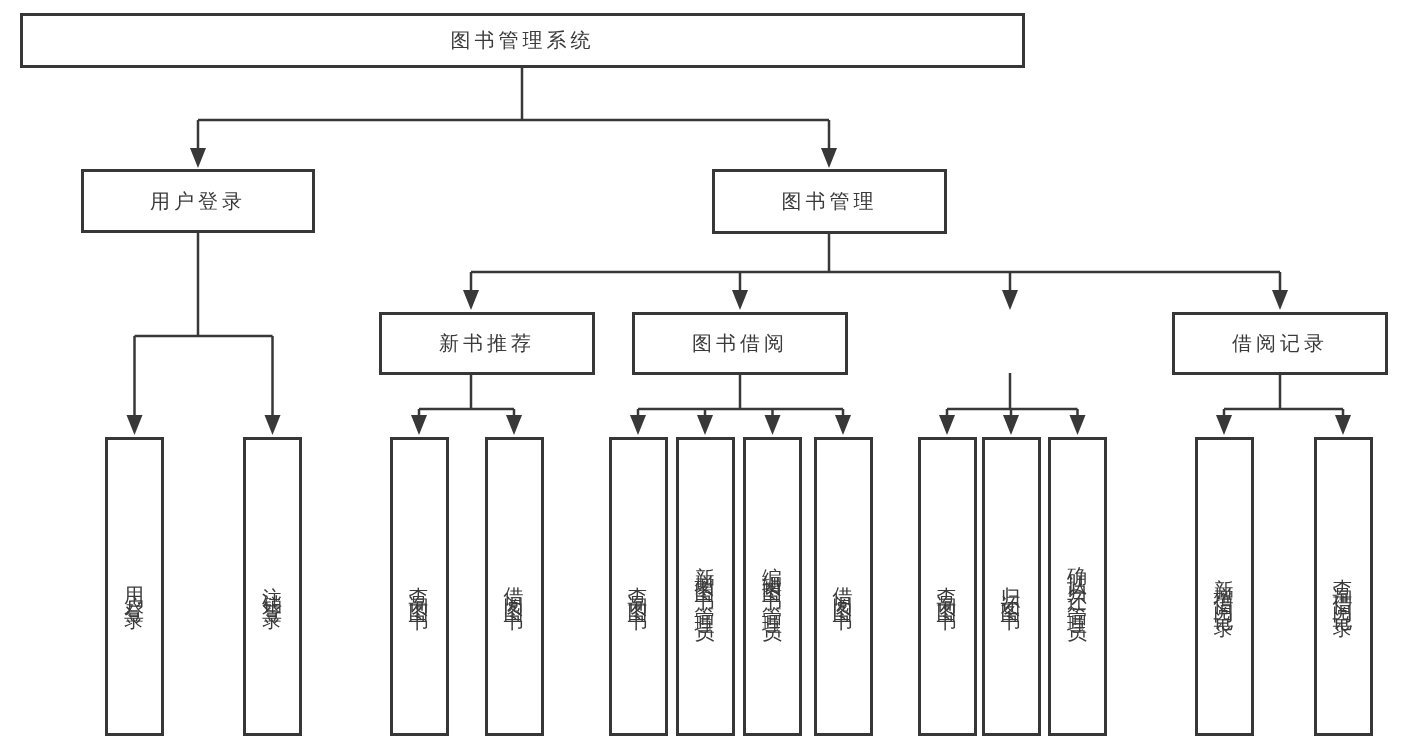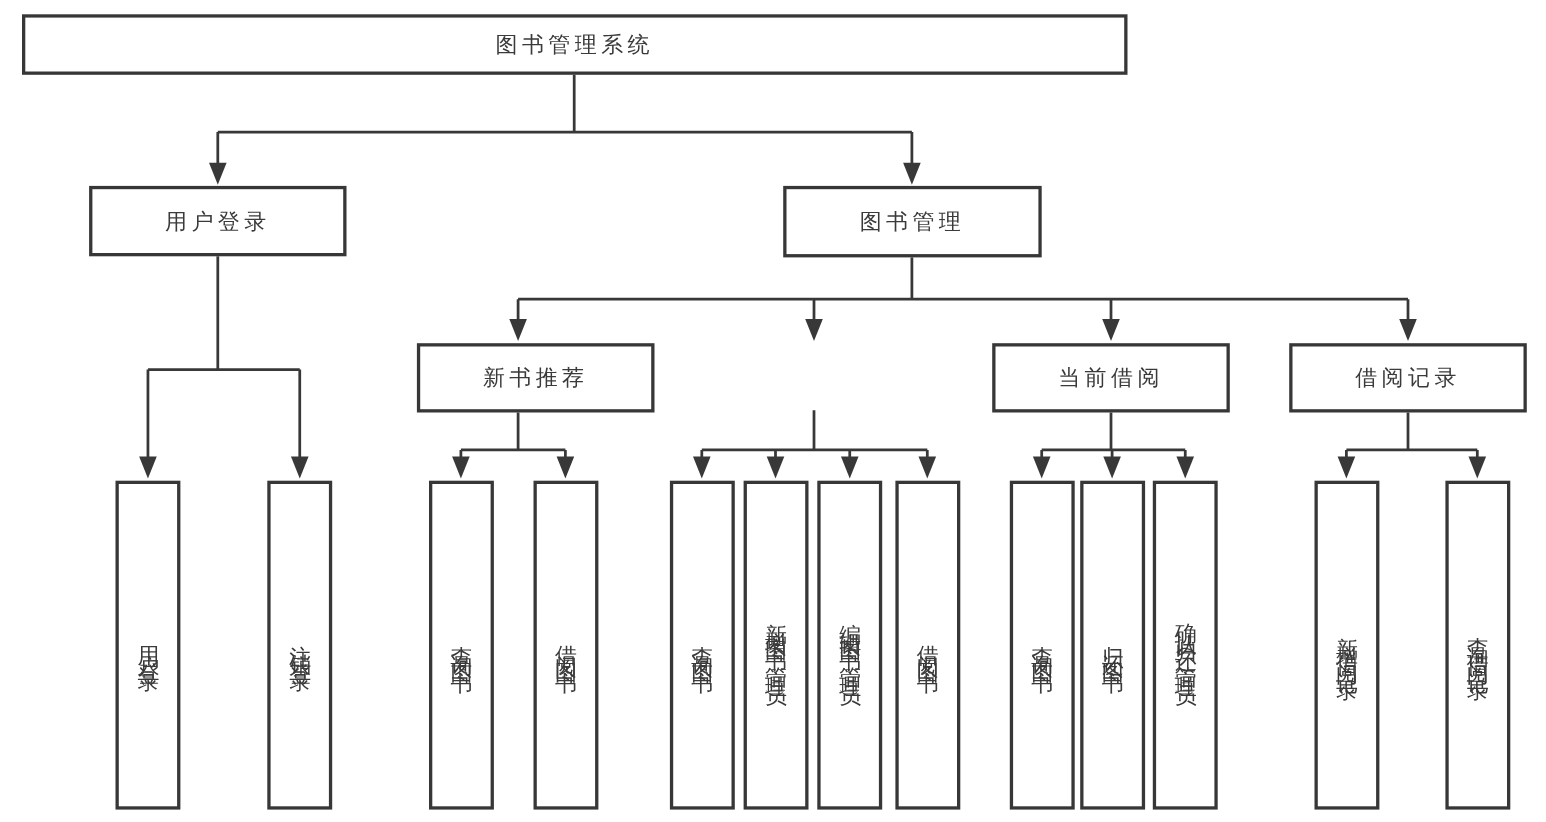--- a/index.html
+++ b/index.html
@@ -90,21 +90,21 @@
       <polygon points="1335,415 1351,415 1343,435"></polygon>
     </g>
   </svg>
 
   <div class="box" style="left:20px; top:13px; width:1005px; height:55px;">图书管理系统</div>
 
   <div class="box" style="left:81px; top:169px; width:234px; height:64px;">用户登录</div>
   <div class="box" style="left:712px; top:169px; width:235px; height:65px;font-family:Liberation Mono, monospace;">图书管理</div>
 
   <div class="box" style="left:363px; top:312px; width:216px; height:63px;margin-left:16px;">新书推荐</div>
-  <div class="box" style="left:902px; top:312px; width:216px; height:63px;">当前借阅</div>
+  <div class="box" style="left:632px; top:312px; width:216px; height:63px;">图书借阅</div>
   <div class="box" style="left:1172px; top:312px; width:216px; height:63px;">借阅记录</div>
 
   <div class="box vbox" style="left:105px; top:437px; width:59px; height:299px;">用户登录</div>
   <div class="box vbox" style="left:243px; top:437px; width:59px; height:299px;">注销登录</div>
 
   <div class="box vbox" style="left:389.5px; top:437px; width:59px; height:299px;">查询图书</div>
   <div class="box vbox" style="left:484.5px; top:437px; width:59px; height:299px;">借阅图书</div>
 
   <div class="box vbox" style="left:608.5px; top:437px; width:59px; height:299px;">查询图书</div>
   <div class="box vbox" style="left:675.5px; top:437px; width:59px; height:299px;">新增图书（管理员）</div>

